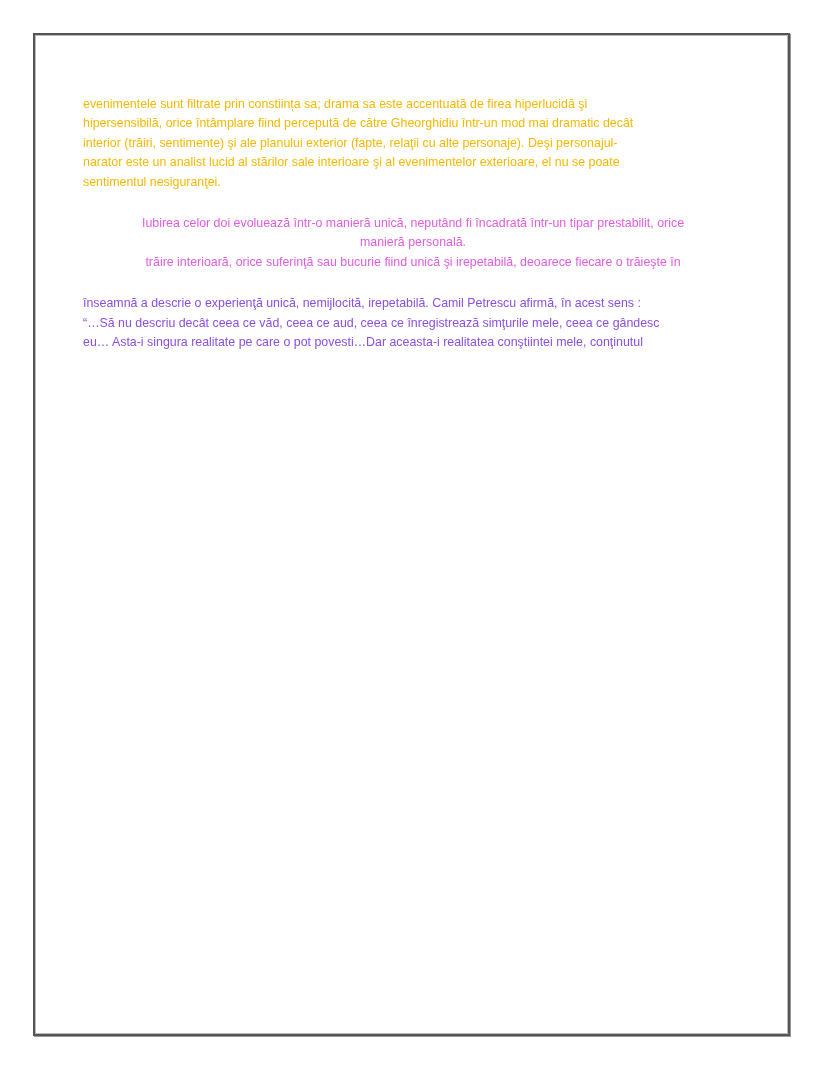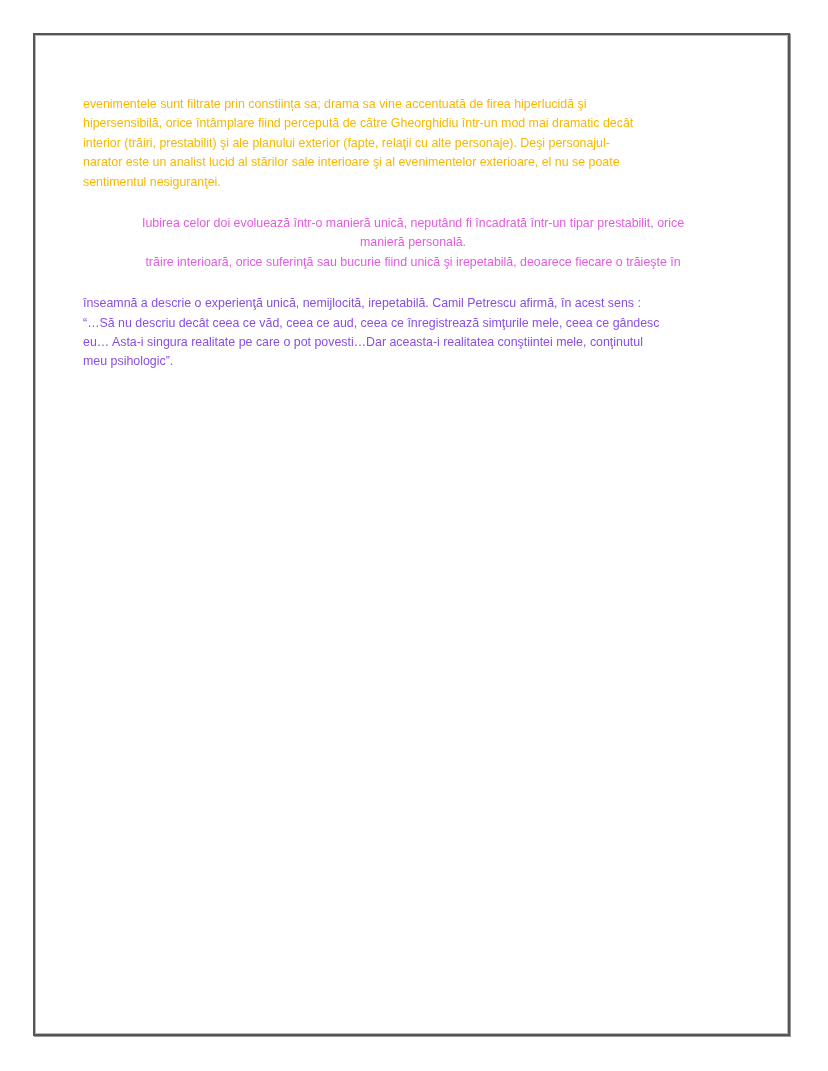--- a/index.html
+++ b/index.html
@@ -18,30 +18,29 @@
   .p2 { color: #e05ce0; text-align: center; }
   .p3 { color: #8a4fe0; }
 </style>
 </head>
 <body>
 
 <div class="page-border"></div>
 
 <div class="content">
   <div class="para p1">
-    <div>evenimentele sunt filtrate prin constiința sa; drama sa vine accentuată de firea hiperlucidă şi</div>
+    <div>evenimentele sunt filtrate prin constiința sa; drama sa este accentuată de firea hiperlucidă şi</div>
     <div>hipersensibilă, orice întâmplare fiind percepută de către Gheorghidiu într-un mod mai dramatic decât</div>
-    <div>interior (trăiri, prestabilit) şi ale planului exterior (fapte, relaţii cu alte personaje). Deşi personajul-</div>
+    <div>interior (trăiri, sentimente) şi ale planului exterior (fapte, relaţii cu alte personaje). Deşi personajul-</div>
     <div>narator este un analist lucid al stărilor sale interioare şi al evenimentelor exterioare, el nu se poate</div>
     <div>sentimentul nesiguranţei.</div>
   </div>
   <div class="para p2">
     <div>Iubirea celor doi evoluează într-o manieră unică, neputând fi încadrată într-un tipar prestabilit, orice</div>
     <div>manieră personală.</div>
     <div>trăire interioară, orice suferinţă sau bucurie fiind unică şi irepetabilă, deoarece fiecare o trăieşte în</div>
   </div>
   <div class="para p3">
     <div>înseamnă a descrie o experienţă unică, nemijlocită, irepetabilă. Camil Petrescu afirmă, în acest sens :</div>
     <div>“…Să nu descriu decât ceea ce văd, ceea ce aud, ceea ce înregistrează simţurile mele, ceea ce gândesc</div>
     <div>eu… Asta-i singura realitate pe care o pot povesti…Dar aceasta-i realitatea conştiintei mele, conţinutul</div>
-    <div>meu psihologic”.</div>
   </div>
 </div>
 
 </body></html>

